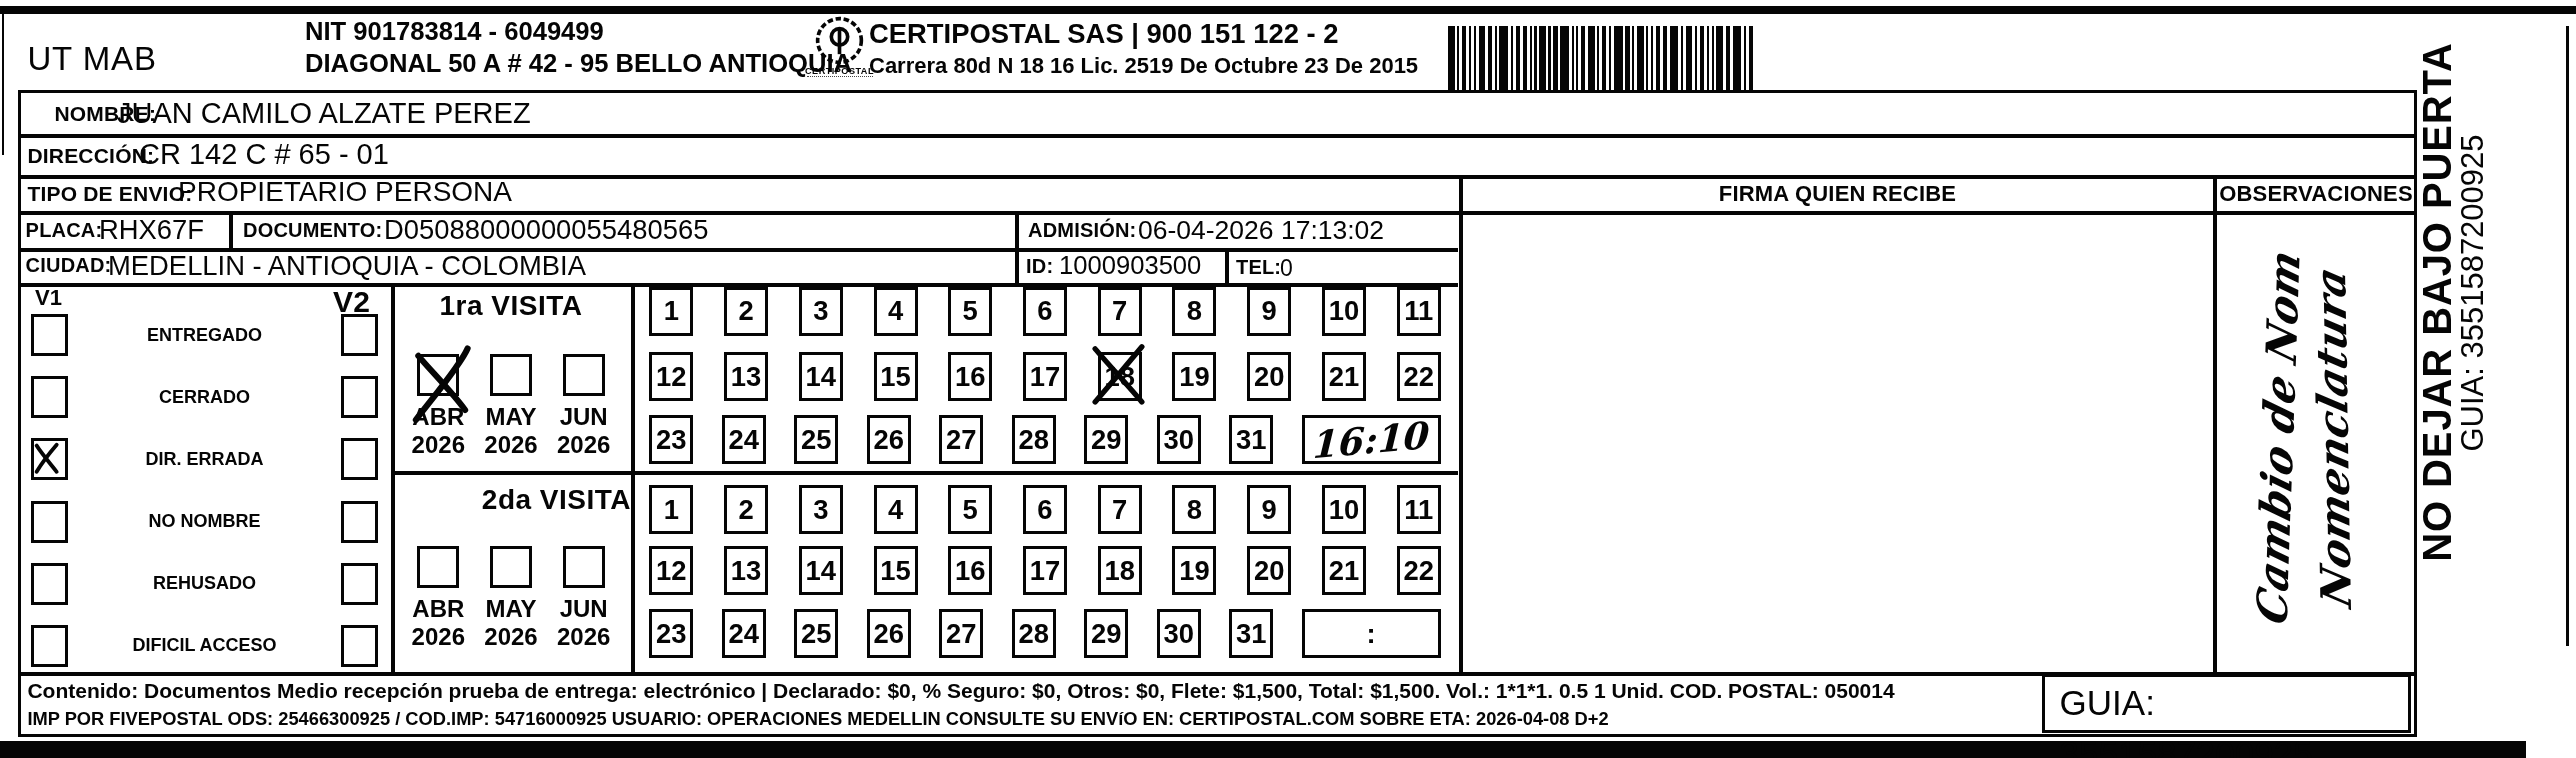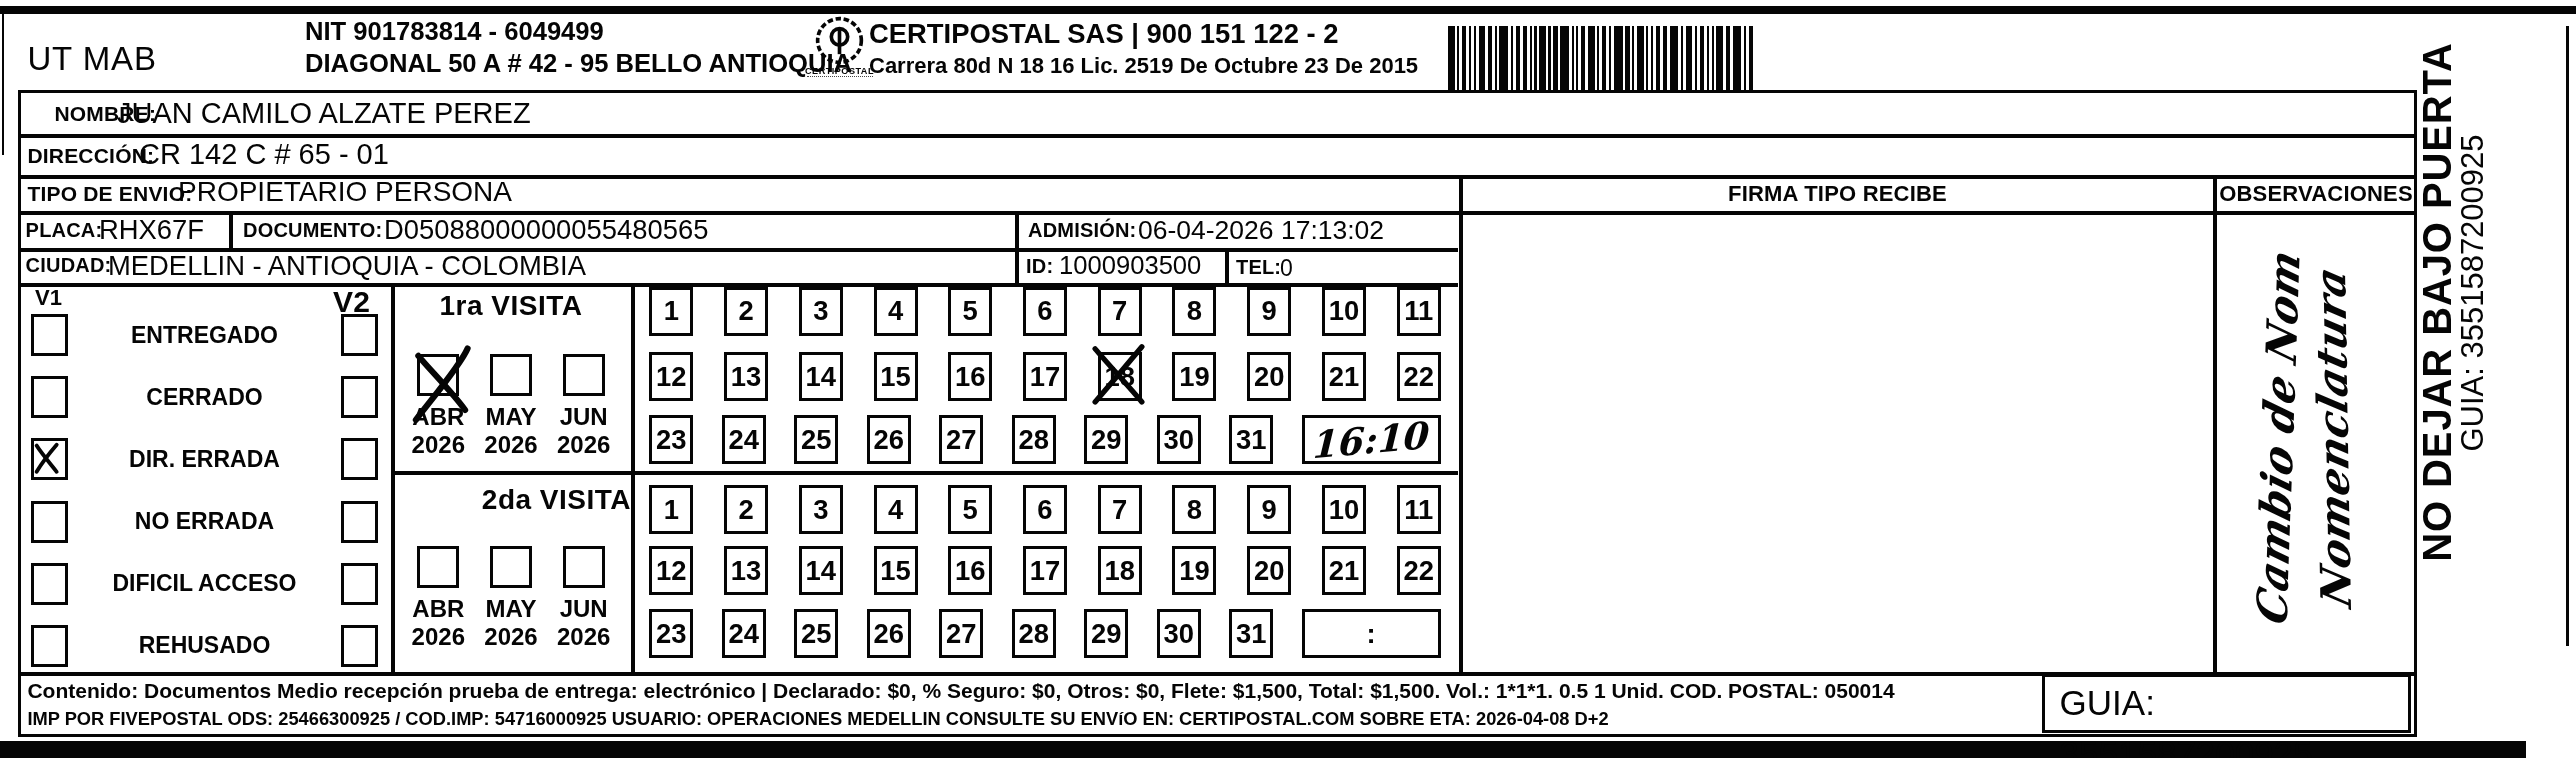--- a/index.html
+++ b/index.html
@@ -7,21 +7,21 @@
   .abs{position:absolute;}
   .ln{position:absolute;background:#050505;}
   .lbl{font-weight:700;letter-spacing:0.2px;}
   .val{font-weight:500;}
   .hdr-sm{font-weight:700;}
   .box{position:absolute;border:3.7px solid #050505;box-sizing:border-box;background:transparent;}
   .cb{position:relative;display:inline-block;width:37px;height:42px;border:3.7px solid #050505;box-sizing:border-box;background:#fff;flex:0 0 auto;}
   .cb-month{width:42px;height:42px;}
   .status-rows{position:absolute;left:31px;top:313px;width:347px;height:355px;display:flex;flex-direction:column;justify-content:space-between;}
   .status-row{display:flex;align-items:center;height:44px;}
-  .status-label{flex:1;text-align:center;font-weight:700;font-size:23px;}
+  .status-label{flex:1;text-align:center;font-weight:700;font-size:18px;}
   .panel-title{position:absolute;left:0;right:0;text-align:center;font-weight:700;font-size:28px;letter-spacing:0.5px;}
   .month-row{position:absolute;left:0;right:0;display:flex;justify-content:space-between;padding:0 12.8px;box-sizing:border-box;}
   .month-col{display:flex;flex-direction:column;align-items:center;width:69px;}
   .month-label,.year-label{font-weight:700;font-size:24px;line-height:27.4px;}
   .month-label{margin-top:7.3px;}
   .grid{position:absolute;}
   .grid-row{position:absolute;left:0;display:flex;justify-content:space-between;align-items:center;width:828px;padding:0 18.3px;box-sizing:border-box;}
   .day-cell{position:relative;width:44px;height:49px;border:3.7px solid #050505;box-sizing:border-box;display:flex;align-items:center;justify-content:center;font-weight:700;font-size:27.4px;background:#fff;}
   .time-cell{position:relative;width:139px;height:49px;border:3.7px solid #050505;box-sizing:border-box;display:flex;align-items:center;justify-content:center;background:#fff;}
   .printed-colon{font-weight:700;font-size:27.4px;}
@@ -131,21 +131,21 @@
 
   <div class="abs lbl" style="left:27.4px;top:102px;font-size:21px;margin-left:27px;">NOMBRE:</div>
   <div class="abs val" style="left:117px;top:97px;font-size:29px;">JUAN CAMILO ALZATE PEREZ</div>
 
   <div class="abs lbl" style="left:27.4px;top:144px;font-size:21px;">DIRECCIÓN:</div>
   <div class="abs val" style="left:139px;top:138px;font-size:29px;">CR 142 C # 65 - 01</div>
 
   <div class="abs lbl" style="left:27.4px;top:182px;font-size:21px;">TIPO DE ENVIO:</div>
   <div class="abs val" style="left:178px;top:176px;font-size:28px;">PROPIETARIO PERSONA</div>
 
-  <div class="abs lbl" style="left:1462px;top:181px;width:751px;text-align:center;font-size:22px;">FIRMA TIPO RECIBE</div>
+  <div class="abs lbl" style="left:1462px;top:181px;width:751px;text-align:center;font-size:22px;">FIRMA QUIEN RECIBE</div>
   <div class="abs lbl" style="left:2217px;top:181px;width:198px;text-align:center;font-size:22px;">OBSERVACIONES</div>
 
   <div class="abs lbl" style="left:25.6px;top:219px;font-size:20px;">PLACA:</div>
   <div class="abs val" style="left:99px;top:214px;font-size:27.4px;">RHX67F</div>
   <div class="abs lbl" style="left:243px;top:219px;font-size:20px;">DOCUMENTO:</div>
   <div class="abs val" style="left:384px;top:214px;font-size:27.4px;">D05088000000055480565</div>
   <div class="abs lbl" style="left:1028px;top:219px;font-size:20px;">ADMISIÓN:</div>
   <div class="abs val" style="left:1138px;top:215px;font-size:26.5px;">06-04-2026 17:13:02</div>
 
   <div class="abs lbl" style="left:25.6px;top:254px;font-size:20px;">CIUDAD:</div>
@@ -173,31 +173,31 @@
           <svg class="xsvg" viewBox="0 0 48 52" style="left: -1.8px; top: -1.8px; width: 37px; height: 42px;">
             <path d="M6 40 C12 30 26 12 32 5"></path>
             <path d="M6 6 C12 16 26 32 32 40"></path>
           </svg>
         </span>
         <div class="status-label">DIR. ERRADA</div>
         <span class="cb"></span>
       </div>
       <div class="status-row">
         <span class="cb"></span>
-        <div class="status-label">NO ERRADA</div>
+        <div class="status-label">NO NOMBRE</div>
+        <span class="cb"></span>
+      </div>
+      <div class="status-row">
+        <span class="cb"></span>
+        <div class="status-label">REHUSADO</div>
         <span class="cb"></span>
       </div>
       <div class="status-row">
         <span class="cb"></span>
         <div class="status-label">DIFICIL ACCESO</div>
-        <span class="cb"></span>
-      </div>
-      <div class="status-row">
-        <span class="cb"></span>
-        <div class="status-label">REHUSADO</div>
         <span class="cb"></span>
       </div>
     </div>
 
   <div class="abs" style="left:391px;top:283px;width:240px;height:188px;">
     <div class="panel-title" style="top:7.3px;">1ra VISITA</div>
     <div id="visit1-months" class="month-row" style="top:71px;">
         <div class="month-col">
           <span class="cb cb-month">
             <svg class="xsvg" viewBox="0 0 48 52" style="left: -14.6px; top: -11px; width: 69px; height: 64px;">

